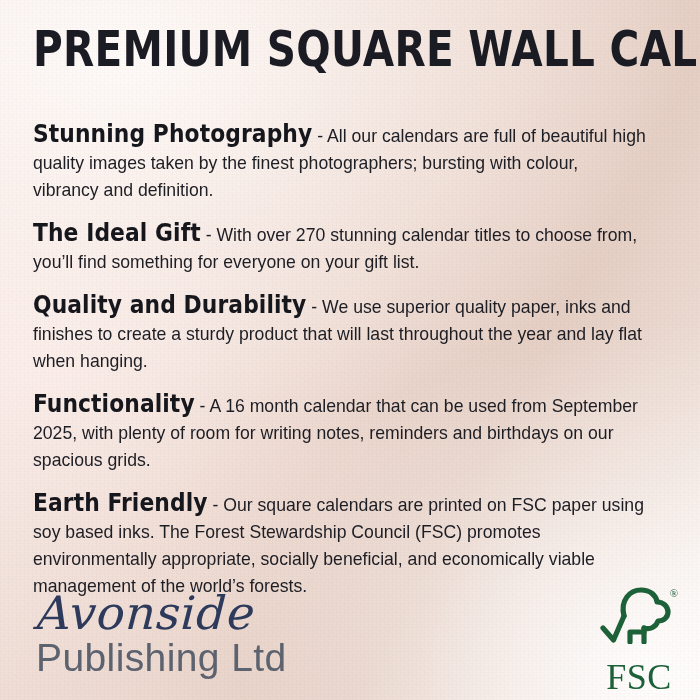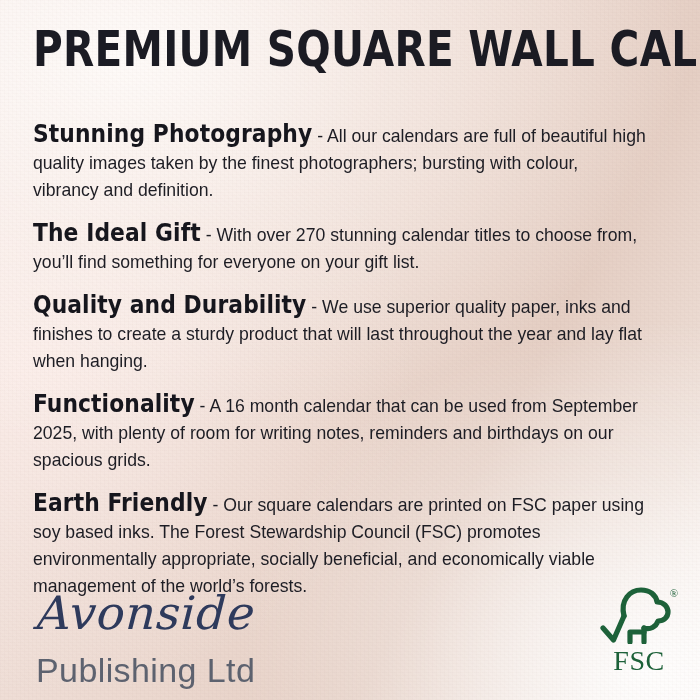--- a/index.html
+++ b/index.html
@@ -107,24 +107,24 @@
     font-style: italic;
     font-weight: 400;
     font-size: 46px;
     line-height: 50px;
     letter-spacing: 0.5px;
     color: #2e3a5c;
     transform: scaleX(1.02) skewX(-3deg);
     transform-origin: left bottom;
   }
   .logo-sub {
-    margin-top: 14px;
+    margin-top: 2px;
     font-family: "Liberation Sans", sans-serif;
     font-weight: 400;
-    font-size: 34px;
+    font-size: 39px;
     line-height: 36px;
     letter-spacing: 0.4px;
     color: #5d626f;
   }
 
   
   .fsc {
     position: absolute;
     left: 596px;
     top: 586px;
@@ -144,25 +144,25 @@
     top: 2px;
     font-family: "Liberation Serif", serif;
     font-size: 11px;
     line-height: 11px;
     color: #1d6139;
   }
   .fsc-text {
     text-align: center;
     font-family: "Liberation Serif", "DejaVu Serif", serif;
     font-weight: 400;
-    font-size: 28px;
+    font-size: 36px;
     line-height: 30px;
     letter-spacing: 0.5px;
     color: #1d6139;
-    margin-top: 2px;
+    margin-top: 18px;
   }
 </style>
 </head>
 <body>
 
 <div id="page">
   <div id="grain"></div>
 
   <div id="content">
 

